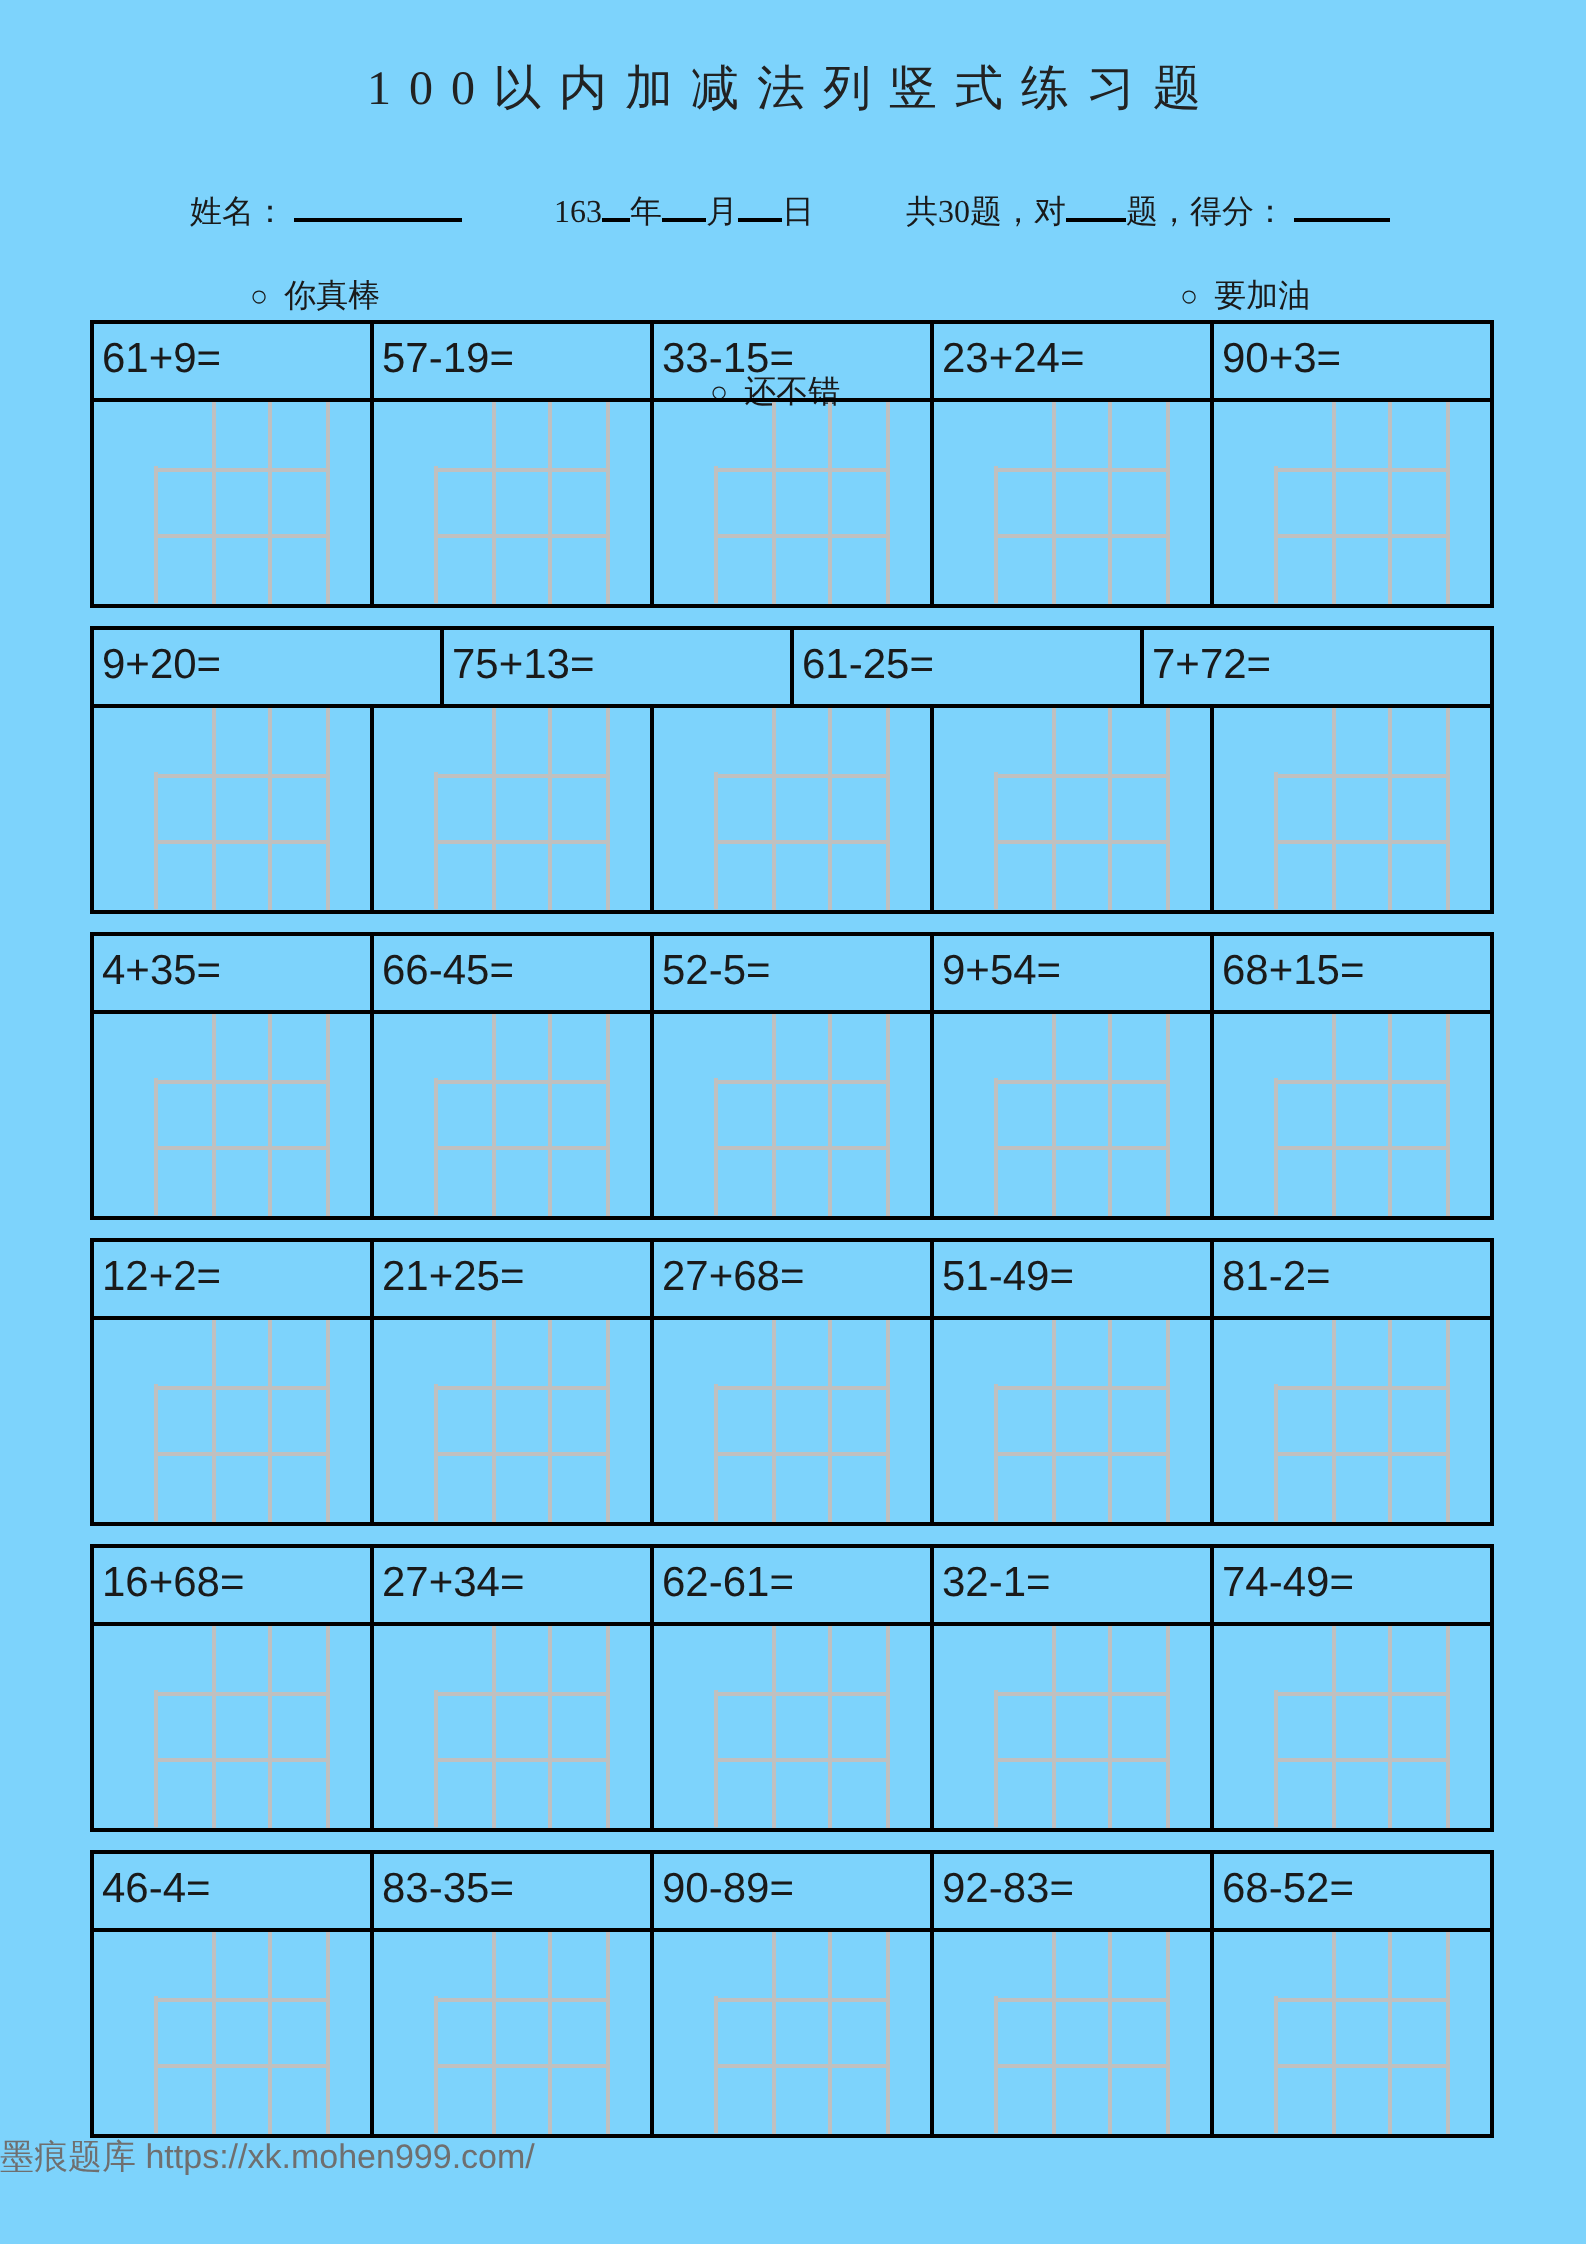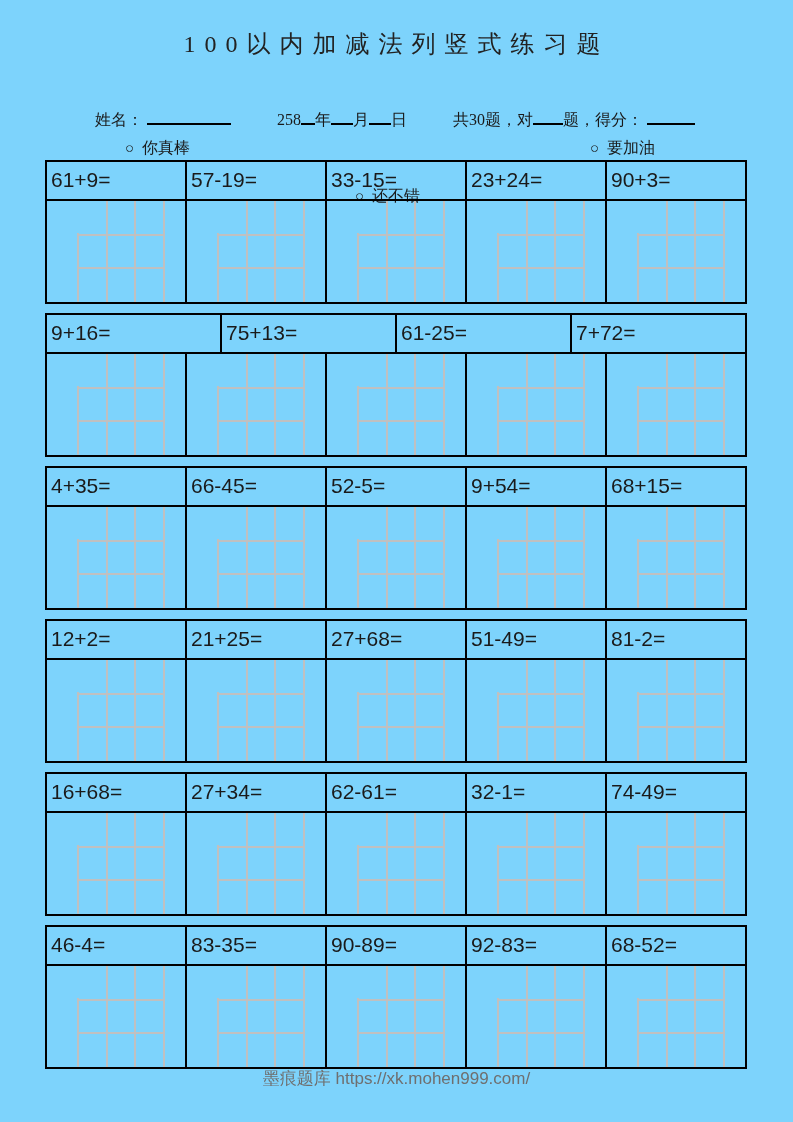--- a/index.html
+++ b/index.html
@@ -8,21 +8,21 @@
     font-family:"Liberation Serif", serif; color:#1a1a1a; overflow:hidden;
   }
   .title {
     position:absolute; top:28px; left:0; width:100%;
     text-align:center; font-size:24px; letter-spacing:9px; color:#222;
     white-space:nowrap;
   }
   .header-line {
     position:absolute; top:94px; left:95px; width:600px;
     display:flex; justify-content:space-between; align-items:baseline;
-    font-size:16px; white-space:nowrap;margin-top:14px;
+    font-size:16px; white-space:nowrap;
   }
   .blank {
     display:inline-block; border-bottom:2px solid #000; height:15px;
     vertical-align:baseline;
   }
   .b-name  { width:84px;  margin-left:4px; }
   .b-year  { width:14px; }
   .b-month { width:22px; }
   .b-day   { width:22px; }
   .b-count { width:30px; }
@@ -48,38 +48,38 @@
     position:absolute; top:0; left:0; right:0; bottom:0;
     background:
       linear-gradient(#c0c0c0,#c0c0c0) 30px  bottom/2px 68%  no-repeat,
       linear-gradient(#c0c0c0,#c0c0c0) 59px  0/2px 100%      no-repeat,
       linear-gradient(#c0c0c0,#c0c0c0) 87px  0/2px 100%      no-repeat,
       linear-gradient(#c0c0c0,#c0c0c0) 116px 0/2px 100%      no-repeat,
       linear-gradient(#c0c0c0,#c0c0c0) 30px  33%/88px 2px    no-repeat,
       linear-gradient(#c0c0c0,#c0c0c0) 30px  67%/88px 2px    no-repeat;
   }
   .watermark {
-    position:absolute; top:1067px; left:0; width:100%; text-align:center;
+    position:absolute; top:1067px; left:0; width:100%; 
     font-family:"Liberation Sans", sans-serif; font-size:17px; color:#6f6f6f;
   }
   .page-num {
     position:absolute; top:1090px; left:0; width:100%; text-align:center;
     font-size:15px; letter-spacing:4px; color:#333;
   }
 </style>
 </head>
 <body>
 
 <div class="page">
 
   <div class="title">100以内加减法列竖式练习题</div>
 
   <div class="header-line">
     <span><span>姓名：</span><span class="blank b-name"></span></span>
-    <span><span>258</span><span class="blank b-year"></span><span>年</span><span class="blank b-month"></span><span>月</span><span class="blank b-day"></span><span>日</span></span>
+    <span><span>163</span><span class="blank b-year"></span><span>年</span><span class="blank b-month"></span><span>月</span><span class="blank b-day"></span><span>日</span></span>
     <span><span>共30题，对</span><span class="blank b-count"></span><span>题，得分：</span><span class="blank b-score"></span></span>
   </div>
 
   <div class="ratings">
     <span class="rating r0"><span class="circle">○</span><span>你真棒</span></span>
     <span class="rating r1"><span class="circle">○</span><span>还不错</span></span>
     <span class="rating r2"><span class="circle">○</span><span>要加油</span></span>
   </div>
 
   <div class="worksheet">
@@ -106,21 +106,21 @@
             <div class="vgrid"></div>
           </div>
         <div class="acell">
             <div class="vgrid"></div>
           </div>
       </div>
     </div>
 
     <div class="group">
       <div class="prow">
-        <div class="pcell">9+16=</div>
+        <div class="pcell">9+20=</div>
         <div class="pcell">75+13=</div>
         <div class="pcell">61-25=</div>
         <div class="pcell">7+72=</div>
       </div>
       <div class="arow">
         <div class="acell">
             <div class="vgrid"></div>
           </div>
         <div class="acell">
             <div class="vgrid"></div>

